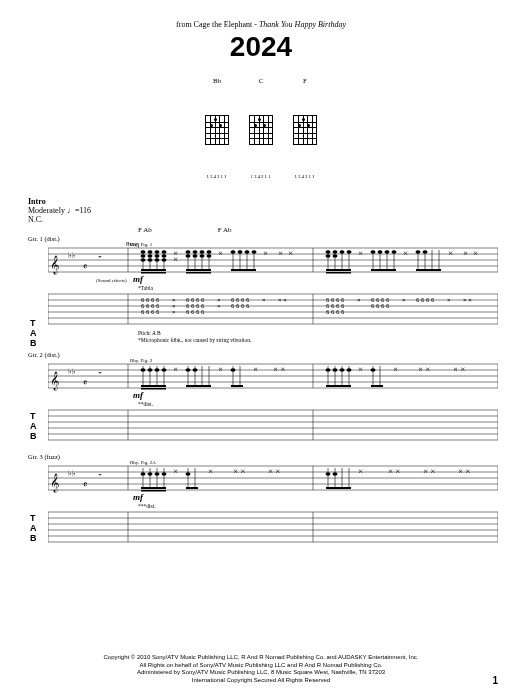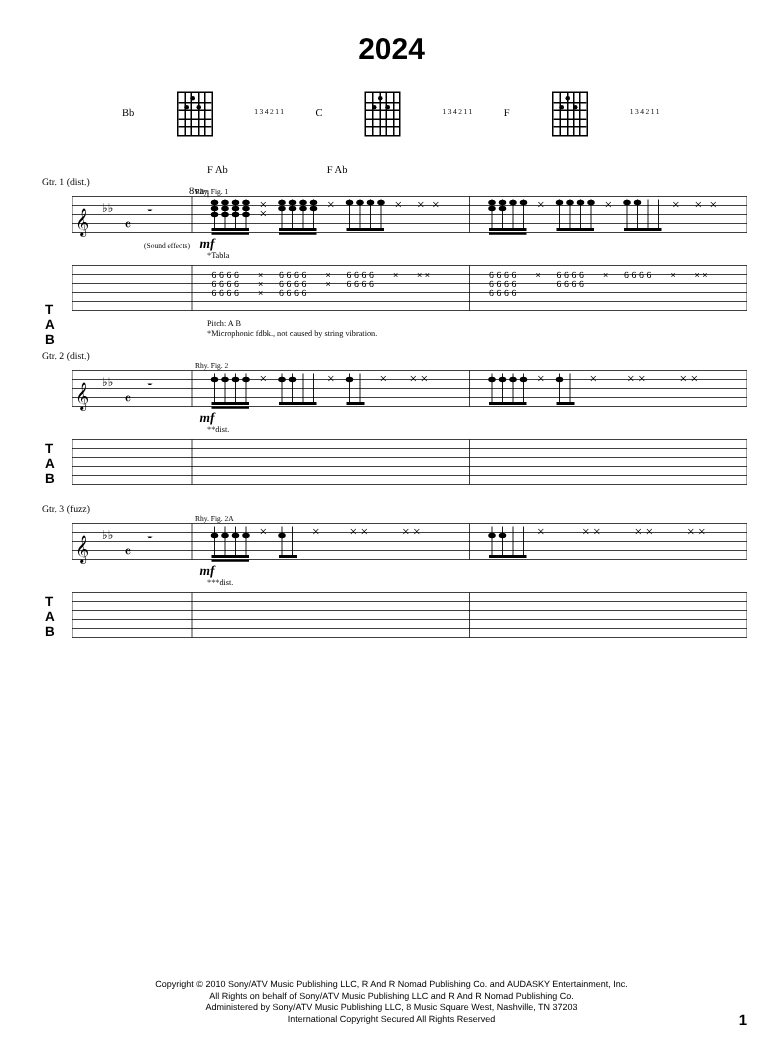--- a/index.html
+++ b/index.html
@@ -1,24 +1,24 @@
 <!DOCTYPE html>
 <html><head>
 <meta charset="utf-8">
 <style>
   * { box-sizing: border-box; margin: 0; padding: 0; }
   body { background: #fff; width: 522px; height: 696px; font-family: Georgia, 'Times New Roman', serif; position: relative; color: #000; }
   .page { padding: 20px 28px 14px 28px; }
   .header { text-align: center; margin-bottom: 8px; }
   .from-line { font-size: 8px; }
   .from-line .album { font-style: italic; }
-  .title { font-size: 20px; font-weight: bold; font-family: Arial, sans-serif; margin: 2px 0 3px 0; }
+  .title { font-size: 28px; font-weight: bold; font-family: Arial, sans-serif; margin: 2px 0 3px 0; }
   .credits { font-size: 7.5px; }
   .chord-diagrams { display: flex; justify-content: center; gap: 20px; margin: 14px 0 18px 0; }
-  .chord-diag { display: flex; flex-direction: row; align-items: center; font-size: 7px; gap: 28px; }
+  .chord-diag { display: flex; flex-direction: column; align-items: center; font-size: 7px; gap: 28px; }
   .chord-grid { width: 24px; height: 30px; border: 0.5px solid #000; position: relative; margin-top: 2px; }
   .chord-grid::before, .chord-grid::after { content:''; position:absolute; background:#000; }
   .chord-grid .hline { position:absolute; left:0; right:0; height:0.5px; background:#000; }
   .chord-grid .vline { position:absolute; top:0; bottom:0; width:0.5px; background:#000; }
   .chord-dots { position:absolute; width:3px; height:3px; border-radius:50%; background:#000; }
   .fingering { font-size: 5px; letter-spacing: 1px; margin-top: 1px; }
   .intro-block { font-size: 8px; margin-bottom: 2px; }
   .system { margin-bottom: 8px; position: relative; }
   .chord-row { display:flex; font-size: 7px; margin-left: 110px; gap: 66px; margin-bottom: 1px; }
   .part-label { font-size: 6.5px; margin-bottom: 0px; }
@@ -28,20 +28,23 @@
   .copyright { position:absolute; bottom: 12px; left:0; right:0; text-align: center; font-size: 6px; line-height: 1.25; font-family: Arial, sans-serif; }
   .page-num { position:absolute; bottom: 10px; right: 24px; font-size: 10px; font-weight: bold; font-family: Arial; }
   svg { display:block; }
 </style>
 </head>
 <body>
 
 <div class="page">
 
   <div class="header">
+    <div class="from-line">
+      <span>from Cage the Elephant - </span><span class="album">Thank You Happy Birthday</span>
+    </div>
     <div class="title">2024</div>
   </div>
 
   <div class="chord-diagrams">
     <div class="chord-diag">
       <span>Bb</span>
       <div class="chord-grid">
         <div class="hline" style="top:20%"></div>
           <div class="hline" style="top:40%"></div>
           <div class="hline" style="top:60%"></div>
@@ -85,20 +88,25 @@
           <div class="vline" style="left:60%"></div>
           <div class="vline" style="left:80%"></div>
         <div class="chord-dots" style="top:8%;left:38%"></div>
           <div class="chord-dots" style="top:28%;left:58%"></div>
           <div class="chord-dots" style="top:28%;left:18%"></div>
       </div>
       <span class="fingering">134211</span>
     </div>
   </div>
 
+  <div class="intro-block">
+    <div><b>Intro</b></div>
+    <div>Moderately ♩=116</div>
+    <div>N.C.</div>
+  </div>
 
   <div class="system">
     <div class="chord-row">
       <span>F  Ab</span>
       <span>F  Ab</span>
     </div>
     <div class="part-label">Gtr. 1 (dist.)</div>
     <svg class="staff" width="450" height="42" viewBox="0 0 450 42">
       <g stroke="#000" stroke-width="0.5">
         <line x1="0" y1="6" x2="450" y2="6"></line>

